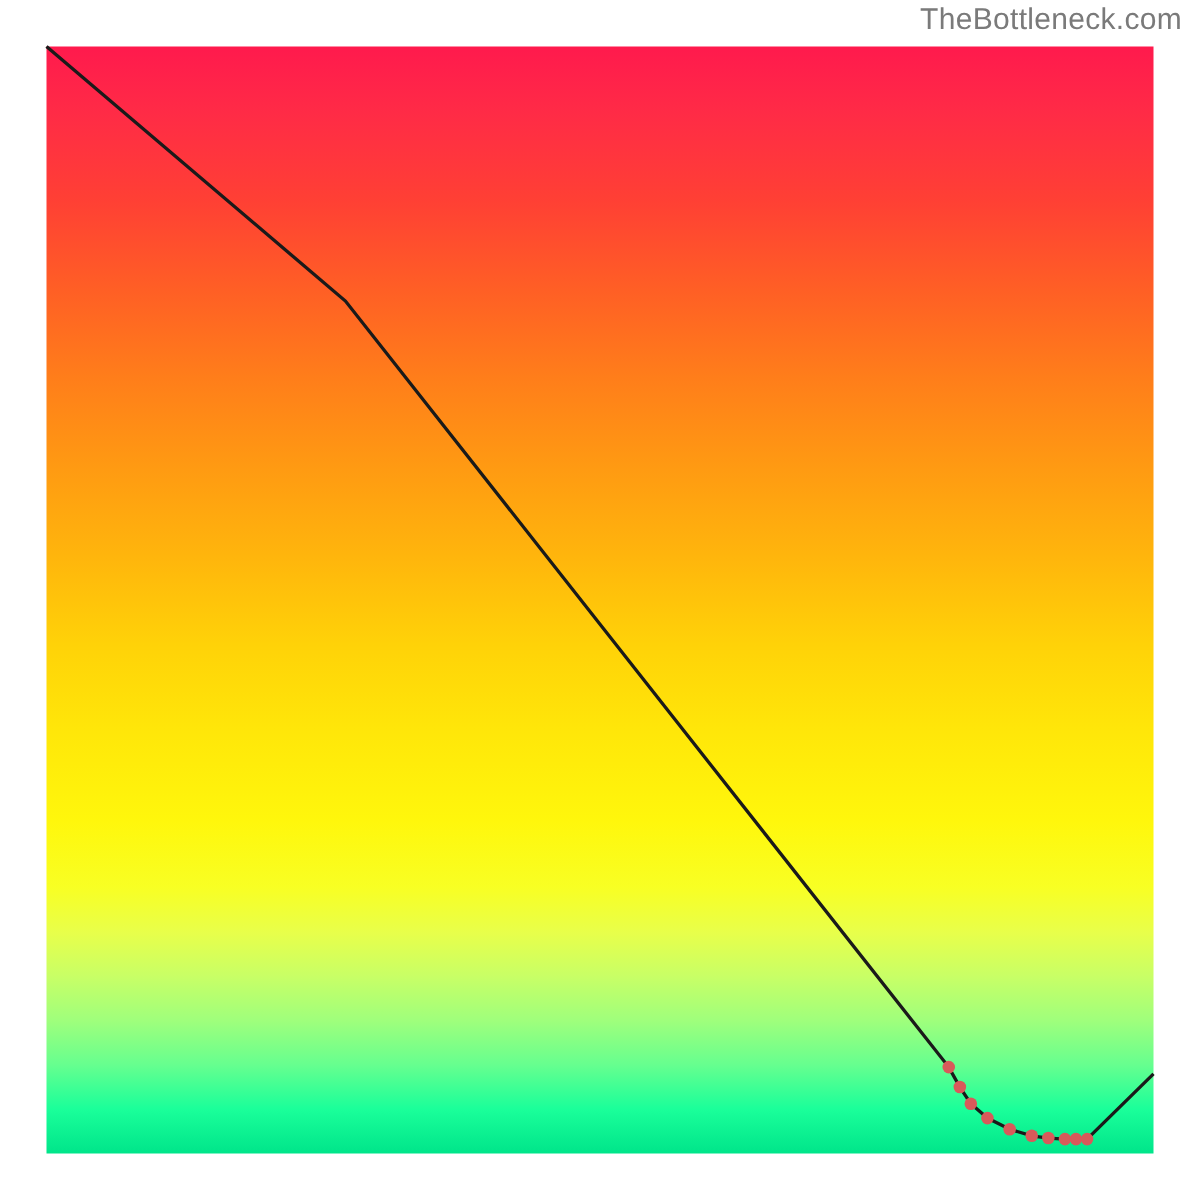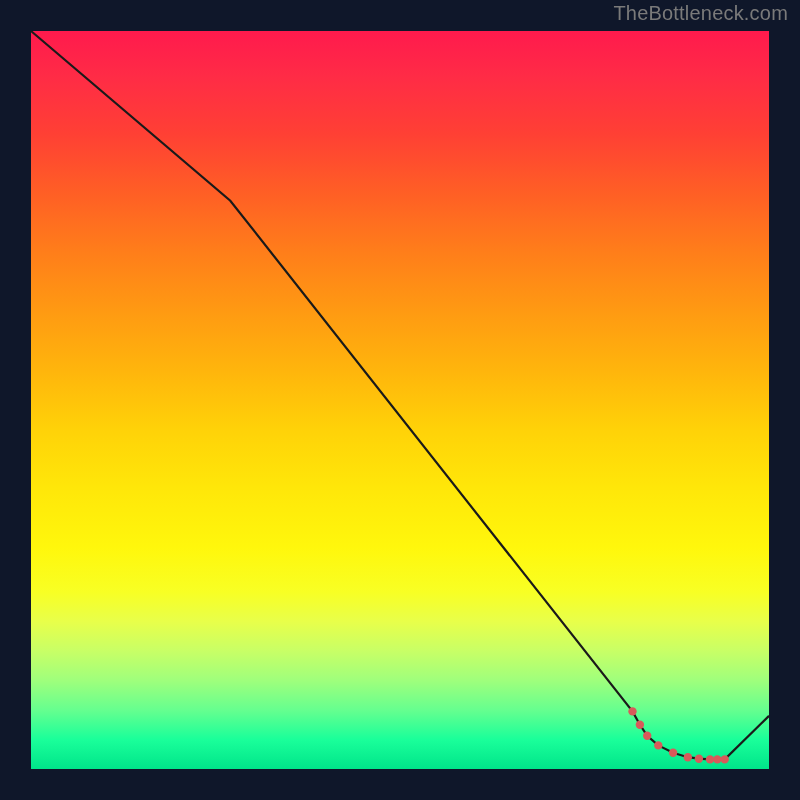--- a/index.html
+++ b/index.html
@@ -8,21 +8,21 @@
     width: 800px;
     height: 800px;
     background: #000;
     overflow: hidden;
     font-family: Arial, Helvetica, sans-serif;
   }
   .frame {
     position: relative;
     width: 800px;
     height: 800px;
-    background: #0f172a;
+    background: #ffffff;
   }
   .watermark {
     position: absolute;
     top: 2px;
     right: 12px;
     color: #7a7a7a;
     font-size: 20px;
     font-weight: 500;
     letter-spacing: 0.2px;
     z-index: 5;

